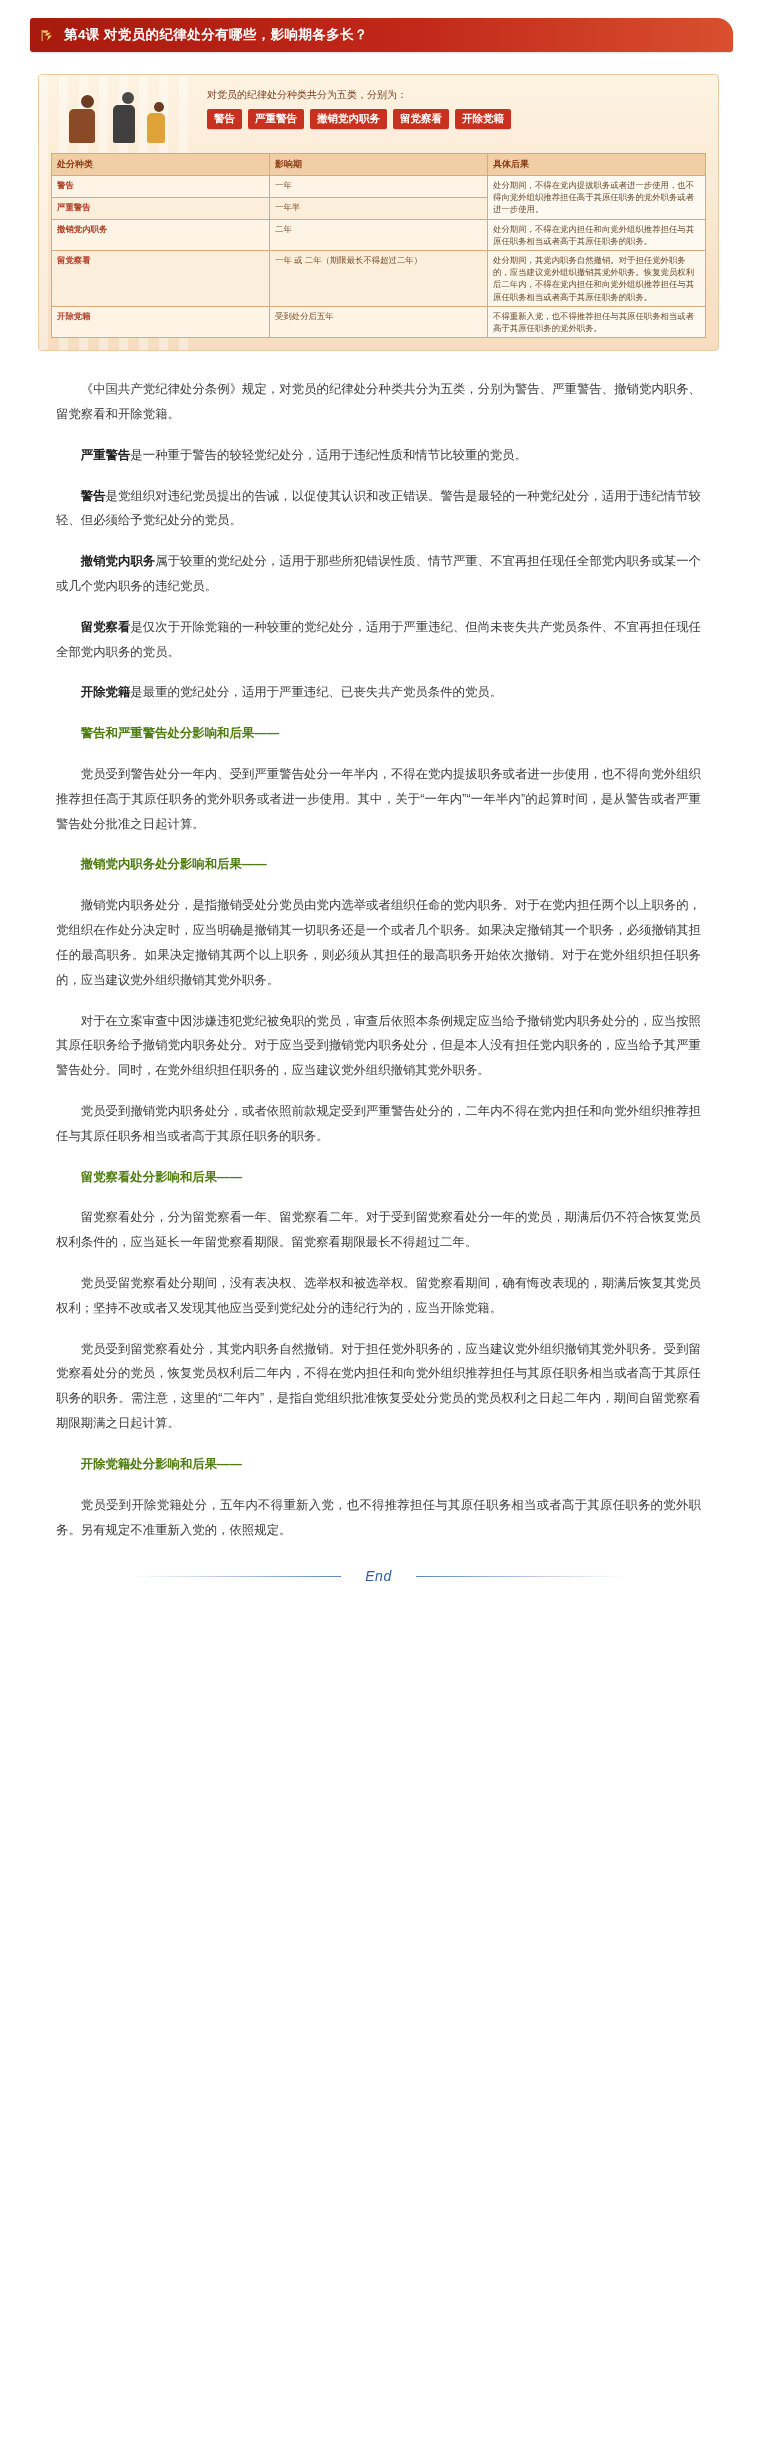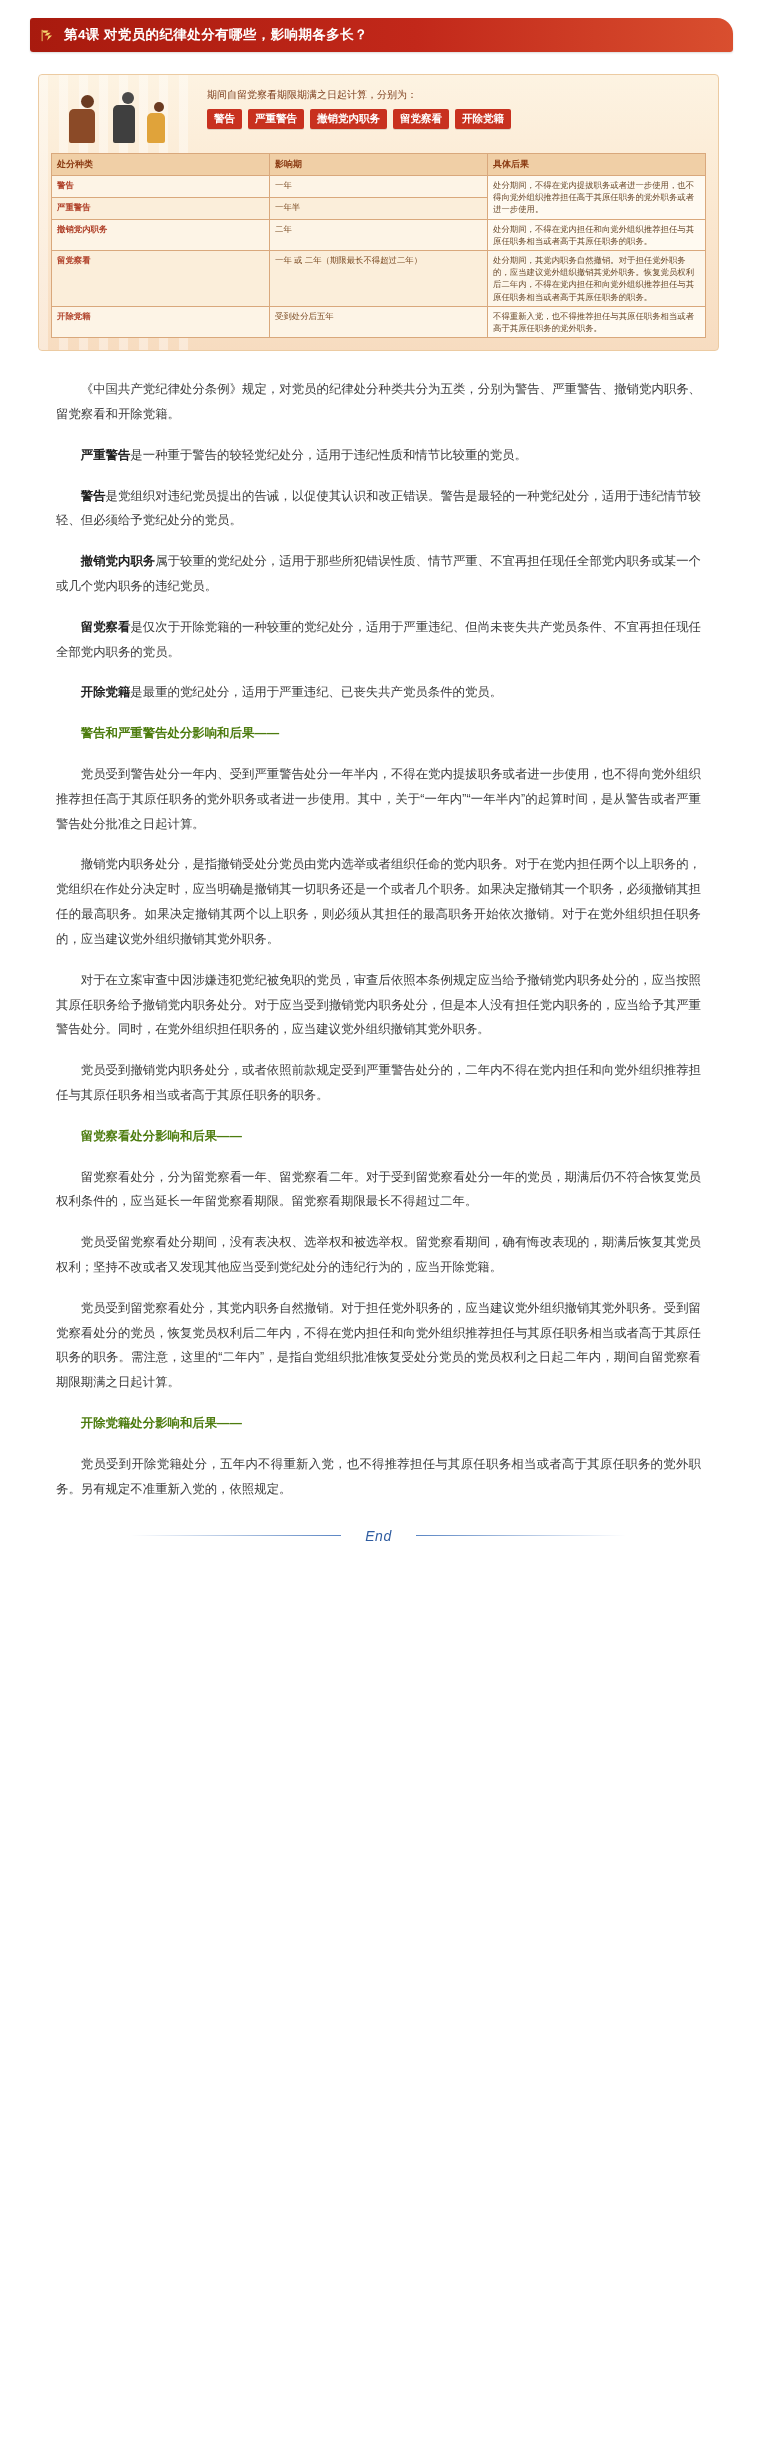--- a/index.html
+++ b/index.html
@@ -235,21 +235,21 @@
         <div class="fig fig2">
           <div class="head"></div>
             <div class="body"></div>
         </div>
         <div class="fig fig3">
           <div class="head"></div>
             <div class="body"></div>
         </div>
       </div>
       <div class="info-head-right">
-        <div class="info-lead">期间自留党察看期限期满之日起计算，分别为：</div>
+        <div class="info-lead">对党员的纪律处分种类共分为五类，分别为：</div>
         <div class="chip-row">
           <span class="chip">警告</span>
           <span class="chip">严重警告</span>
           <span class="chip">撤销党内职务</span>
           <span class="chip">留党察看</span>
           <span class="chip">开除党籍</span>
         </div>
       </div>
     </div>
 
@@ -292,20 +292,21 @@
 
   <div class="content" id="article-body">
       <p>《中国共产党纪律处分条例》规定，对党员的纪律处分种类共分为五类，分别为警告、严重警告、撤销党内职务、留党察看和开除党籍。</p>
       <p><b class="lead">严重警告</b><span>是一种重于警告的较轻党纪处分，适用于违纪性质和情节比较重的党员。</span></p>
       <p><b class="lead">警告</b><span>是党组织对违纪党员提出的告诫，以促使其认识和改正错误。警告是最轻的一种党纪处分，适用于违纪情节较轻、但必须给予党纪处分的党员。</span></p>
       <p><b class="lead">撤销党内职务</b><span>属于较重的党纪处分，适用于那些所犯错误性质、情节严重、不宜再担任现任全部党内职务或某一个或几个党内职务的违纪党员。</span></p>
       <p><b class="lead">留党察看</b><span>是仅次于开除党籍的一种较重的党纪处分，适用于严重违纪、但尚未丧失共产党员条件、不宜再担任现任全部党内职务的党员。</span></p>
       <p><b class="lead">开除党籍</b><span>是最重的党纪处分，适用于严重违纪、已丧失共产党员条件的党员。</span></p>
       <p class="h">警告和严重警告处分影响和后果——</p>
       <p>党员受到警告处分一年内、受到严重警告处分一年半内，不得在党内提拔职务或者进一步使用，也不得向党外组织推荐担任高于其原任职务的党外职务或者进一步使用。其中，关于“一年内”“一年半内”的起算时间，是从警告或者严重警告处分批准之日起计算。</p>
+      <p class="h">撤销党内职务处分影响和后果——</p>
       <p>撤销党内职务处分，是指撤销受处分党员由党内选举或者组织任命的党内职务。对于在党内担任两个以上职务的，党组织在作处分决定时，应当明确是撤销其一切职务还是一个或者几个职务。如果决定撤销其一个职务，必须撤销其担任的最高职务。如果决定撤销其两个以上职务，则必须从其担任的最高职务开始依次撤销。对于在党外组织担任职务的，应当建议党外组织撤销其党外职务。</p>
       <p>对于在立案审查中因涉嫌违犯党纪被免职的党员，审查后依照本条例规定应当给予撤销党内职务处分的，应当按照其原任职务给予撤销党内职务处分。对于应当受到撤销党内职务处分，但是本人没有担任党内职务的，应当给予其严重警告处分。同时，在党外组织担任职务的，应当建议党外组织撤销其党外职务。</p>
       <p>党员受到撤销党内职务处分，或者依照前款规定受到严重警告处分的，二年内不得在党内担任和向党外组织推荐担任与其原任职务相当或者高于其原任职务的职务。</p>
       <p class="h">留党察看处分影响和后果——</p>
       <p>留党察看处分，分为留党察看一年、留党察看二年。对于受到留党察看处分一年的党员，期满后仍不符合恢复党员权利条件的，应当延长一年留党察看期限。留党察看期限最长不得超过二年。</p>
       <p>党员受留党察看处分期间，没有表决权、选举权和被选举权。留党察看期间，确有悔改表现的，期满后恢复其党员权利；坚持不改或者又发现其他应当受到党纪处分的违纪行为的，应当开除党籍。</p>
       <p>党员受到留党察看处分，其党内职务自然撤销。对于担任党外职务的，应当建议党外组织撤销其党外职务。受到留党察看处分的党员，恢复党员权利后二年内，不得在党内担任和向党外组织推荐担任与其原任职务相当或者高于其原任职务的职务。需注意，这里的“二年内”，是指自党组织批准恢复受处分党员的党员权利之日起二年内，期间自留党察看期限期满之日起计算。</p>
       <p class="h">开除党籍处分影响和后果——</p>
       <p>党员受到开除党籍处分，五年内不得重新入党，也不得推荐担任与其原任职务相当或者高于其原任职务的党外职务。另有规定不准重新入党的，依照规定。</p>
     </div>

